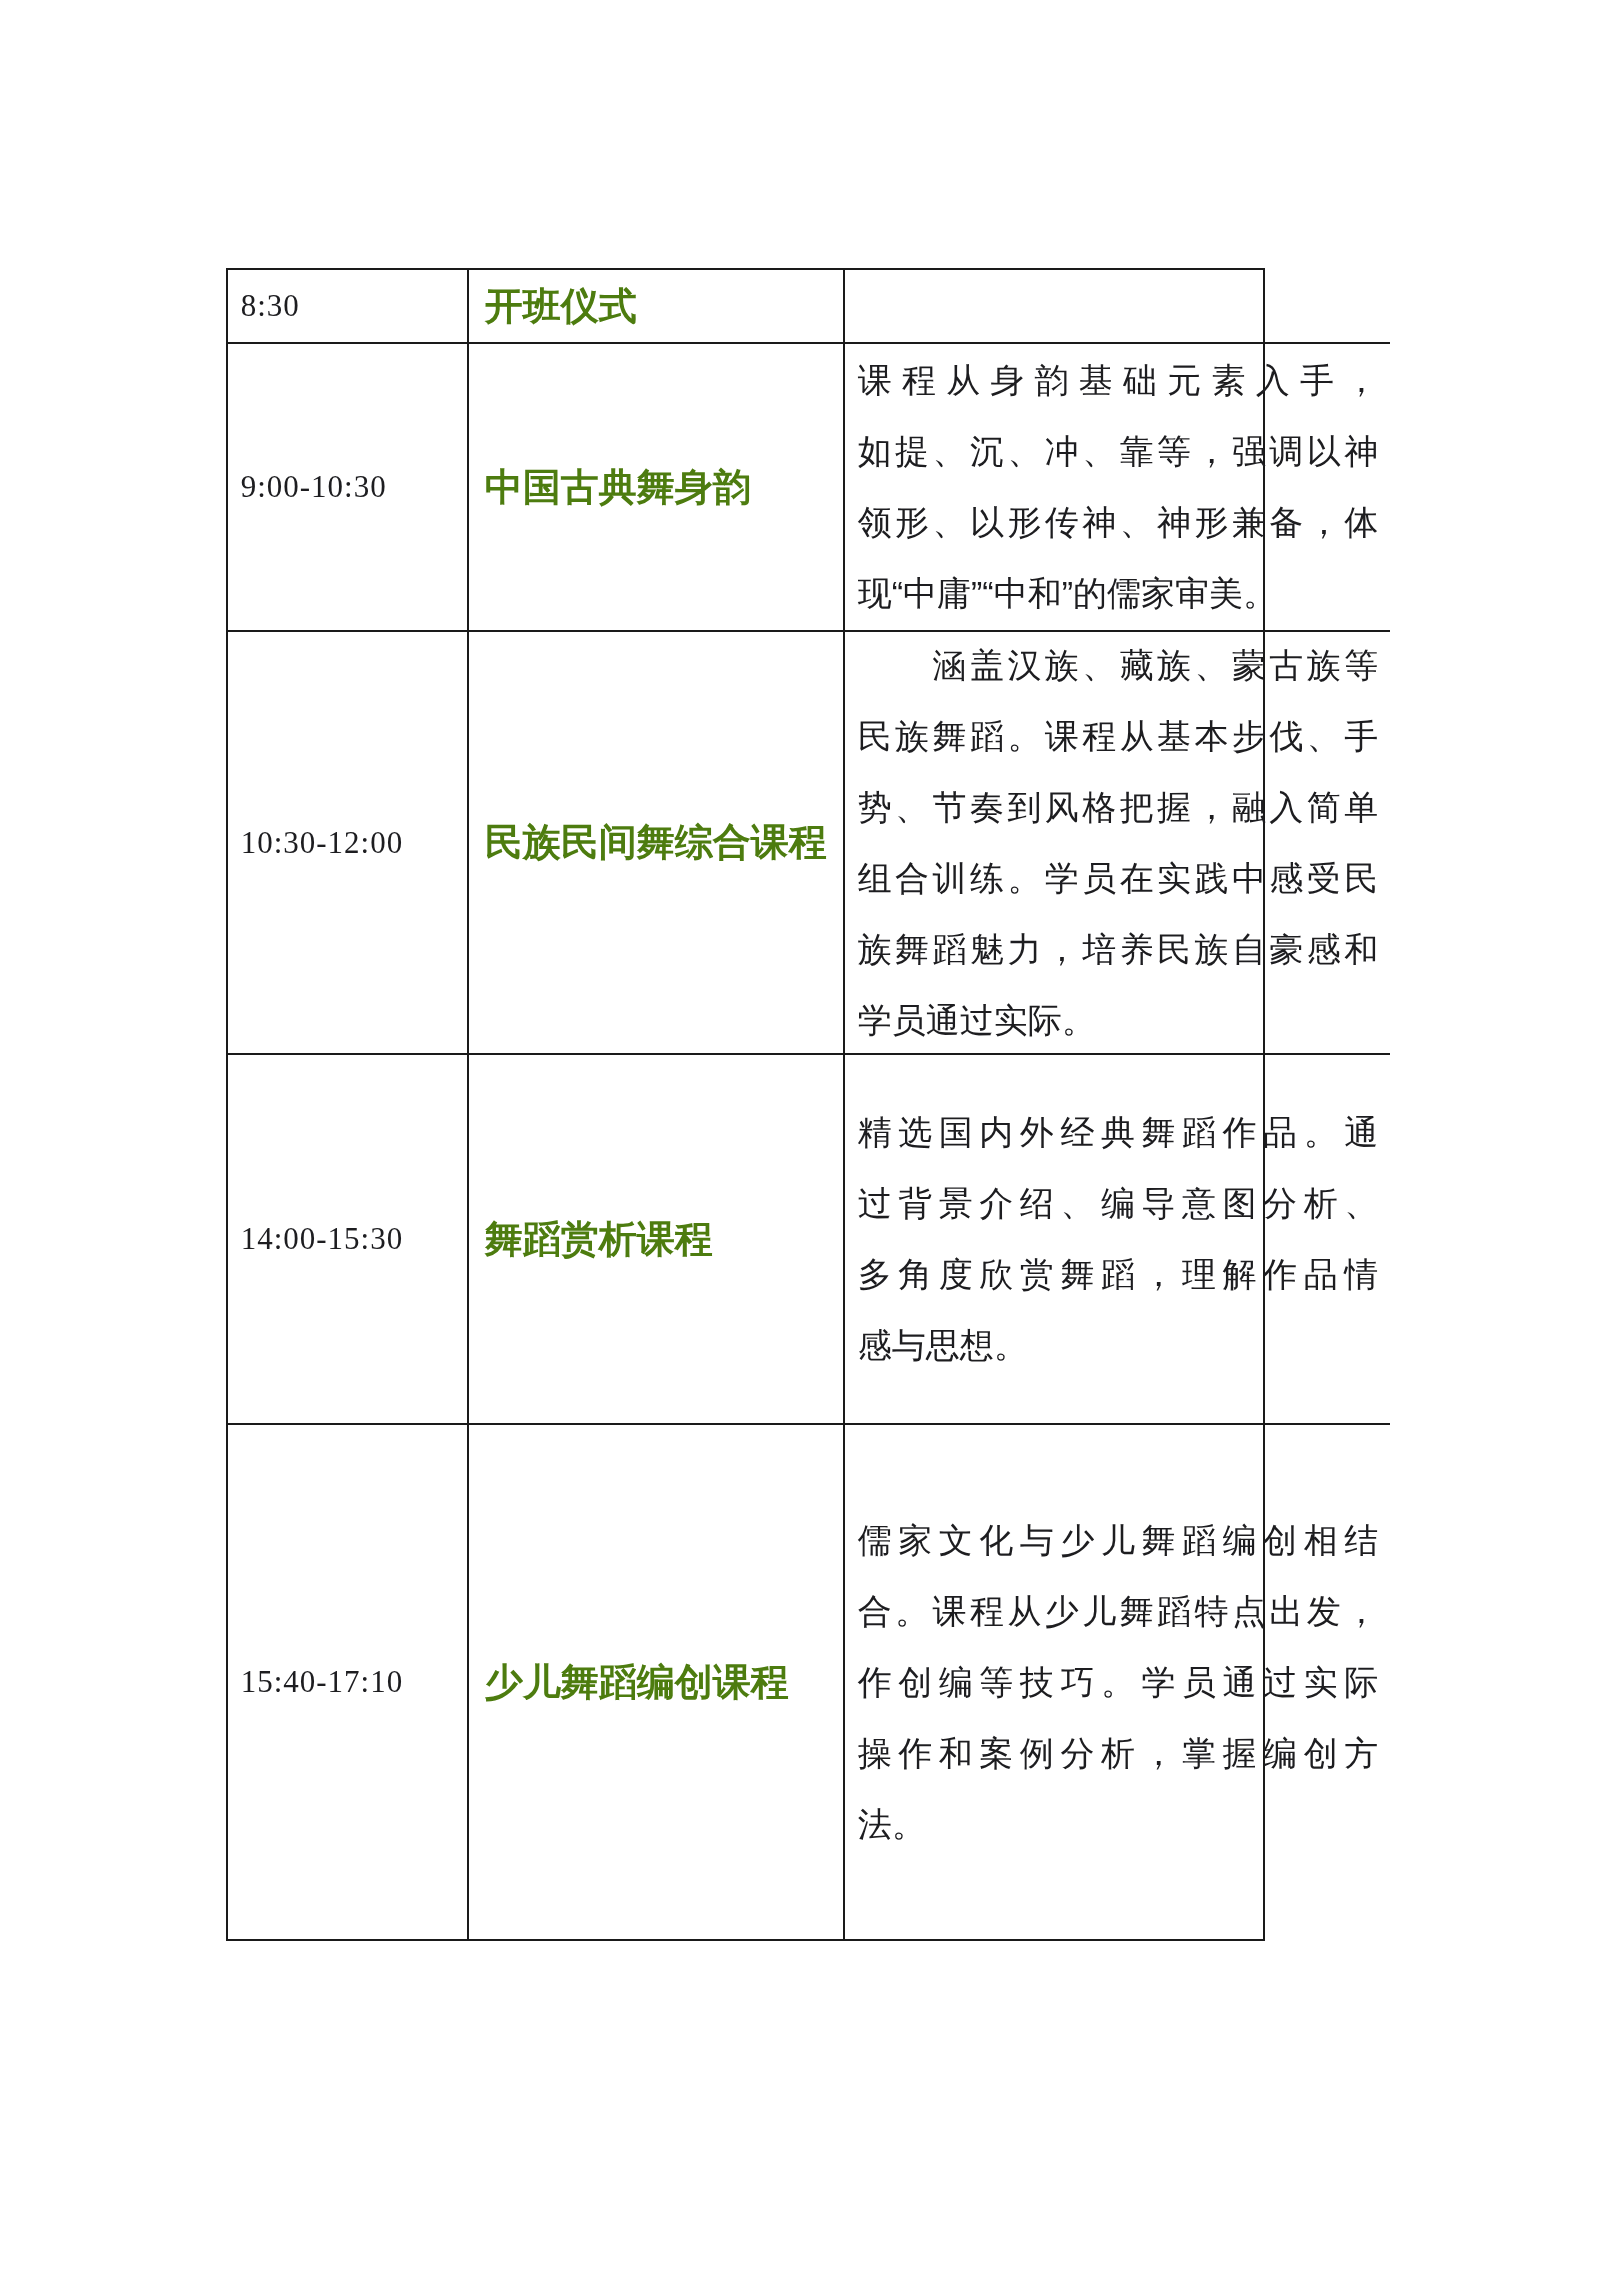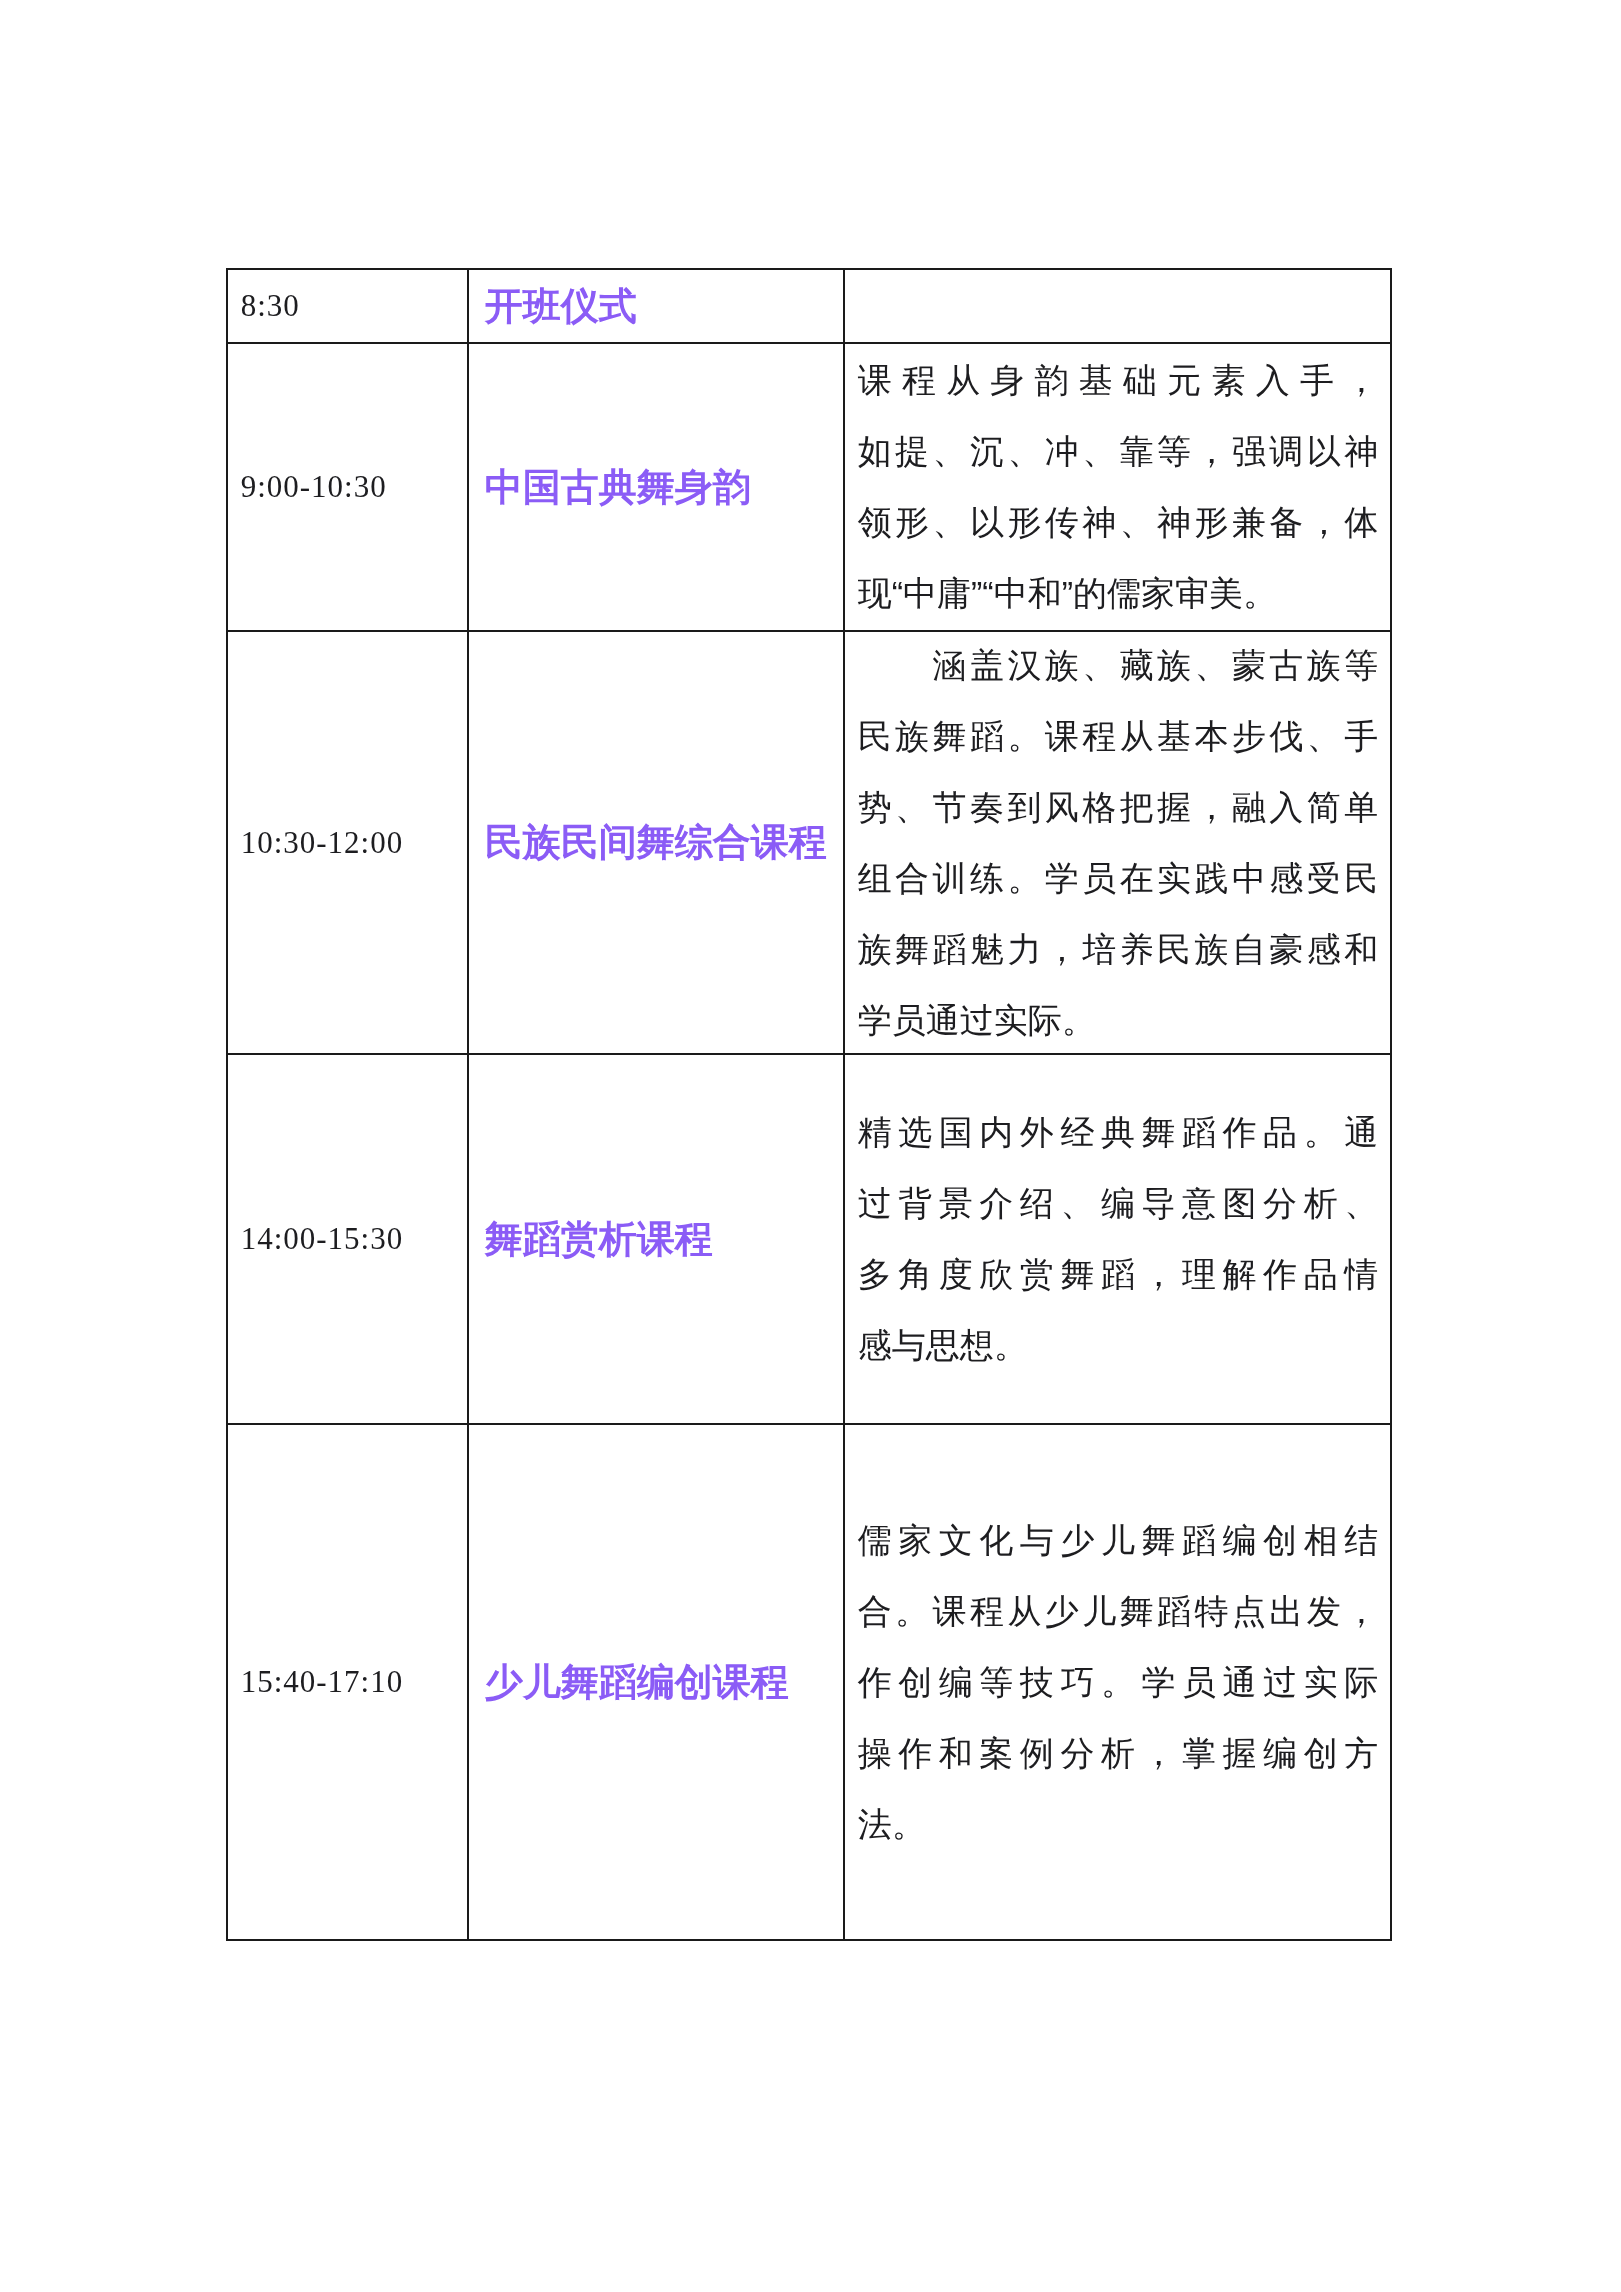--- a/index.html
+++ b/index.html
@@ -13,21 +13,21 @@
     height: 2293px;
     background: var(--bg, #ffffff);
     color: var(--text, #1d1d20);
     font-family: "Liberation Sans", "DejaVu Sans", sans-serif;
     overflow: hidden;
   }
   .schedule-table {
     position: absolute;
     left: 226px;
     top: 268px;
-    width: 1166px;
+    width: 1039px;
     box-sizing: border-box;
     border: 2px solid var(--border, #1a1a1a);
     background: #ffffff;
   }
   .row {
     display: grid;
     grid-template-columns: 241px 376px 545px;
     box-sizing: border-box;
   }
   .row:not(:last-child) .cell {
@@ -48,21 +48,21 @@
     font-size: 31px;
     letter-spacing: 1px;
   }
   .cell-course {
     display: flex;
     align-items: center;
     padding-left: 15.7px;
     padding-right: 5.9px;
     font-weight: bold;
     font-size: 38px;
-    color: #8b5cf6;
+    color: #4d7c0f;
   }
   .cell-desc {
     display: flex;
     flex-direction: column;
     justify-content: center;
     padding: 0 11.8px 0 12.7px;
     font-size: 34px;
   }
   .desc-line {
     height: 71px;

